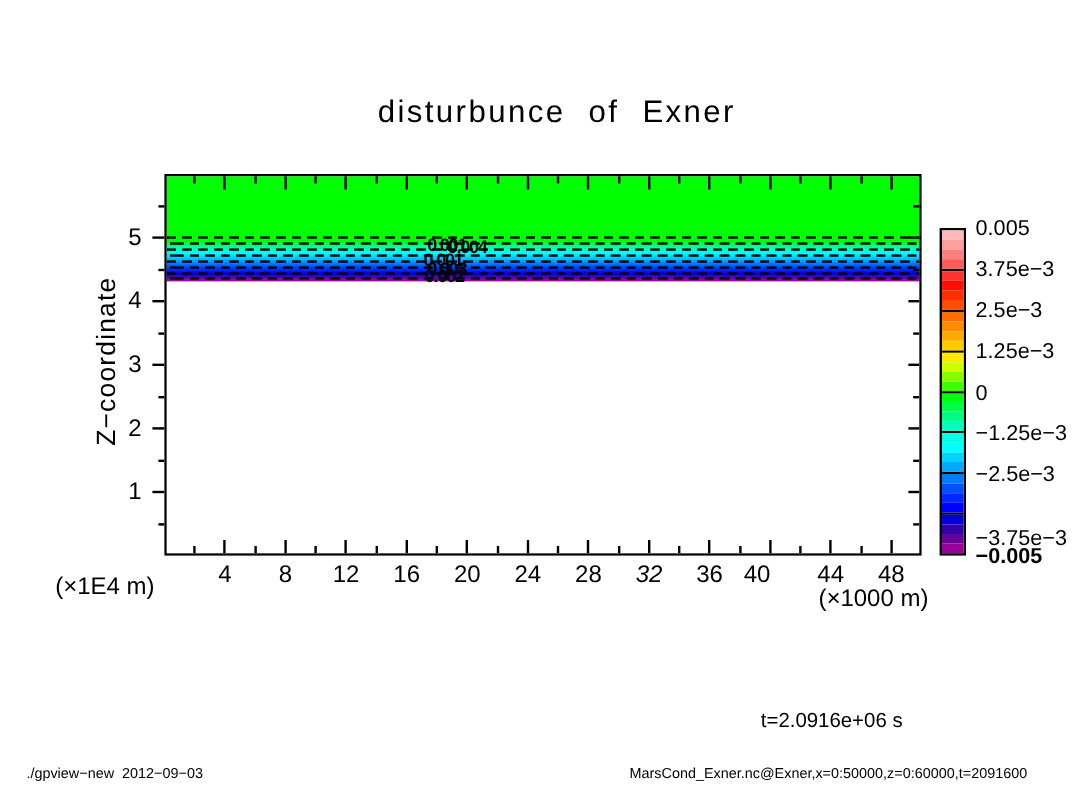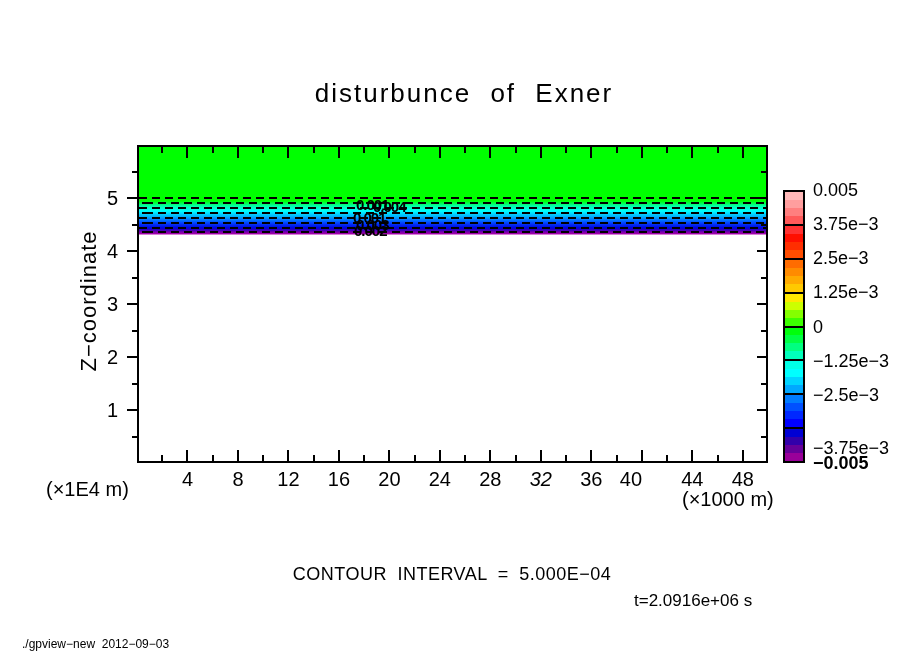--- a/index.html
+++ b/index.html
@@ -98,24 +98,24 @@
       <div class="cb-block">
         <div class="cb-strip" style="background: rgb(0, 0, 212);"></div>
         <div class="cb-strip" style="background: rgb(50, 0, 170);"></div>
         <div class="cb-strip" style="background: rgb(102, 0, 153);"></div>
         <div class="cb-strip" style="background: rgb(153, 0, 153);"></div>
       </div>
     </div>
 
   <div class="xunit">(×1000 m)</div>
 
-  <div class="cnote">CONTOUR INTERVAL = 5.000E−04</div>
   <div class="tnote">t=2.0916e+06 s</div>
 
   <div class="fleft">./gpview−new  2012−09−03</div>
+  <div class="fright">MarsCond_Exner.nc@Exner,x=0:50000,z=0:60000,t=2091600</div>
 <div class="tk" style="left: 186.48px; top: 147px; width: 2px; height: 11px;"></div>
     <div class="tk" style="left: 186.48px; top: 450px; width: 2px; height: 11px;"></div>
     <div class="ticklabel" style="left: 165.48px; top: 468px; width: 44px; text-align: center;">4</div>
     <div class="tk" style="left: 236.96px; top: 147px; width: 2px; height: 11px;"></div>
     <div class="tk" style="left: 236.96px; top: 450px; width: 2px; height: 11px;"></div>
     <div class="ticklabel" style="left: 215.96px; top: 468px; width: 44px; text-align: center;">8</div>
     <div class="tk" style="left: 287.44px; top: 147px; width: 2px; height: 11px;"></div>
     <div class="tk" style="left: 287.44px; top: 450px; width: 2px; height: 11px;"></div>
     <div class="ticklabel" style="left: 266.44px; top: 468px; width: 44px; text-align: center;">12</div>
     <div class="tk" style="left: 337.92px; top: 147px; width: 2px; height: 11px;"></div>

